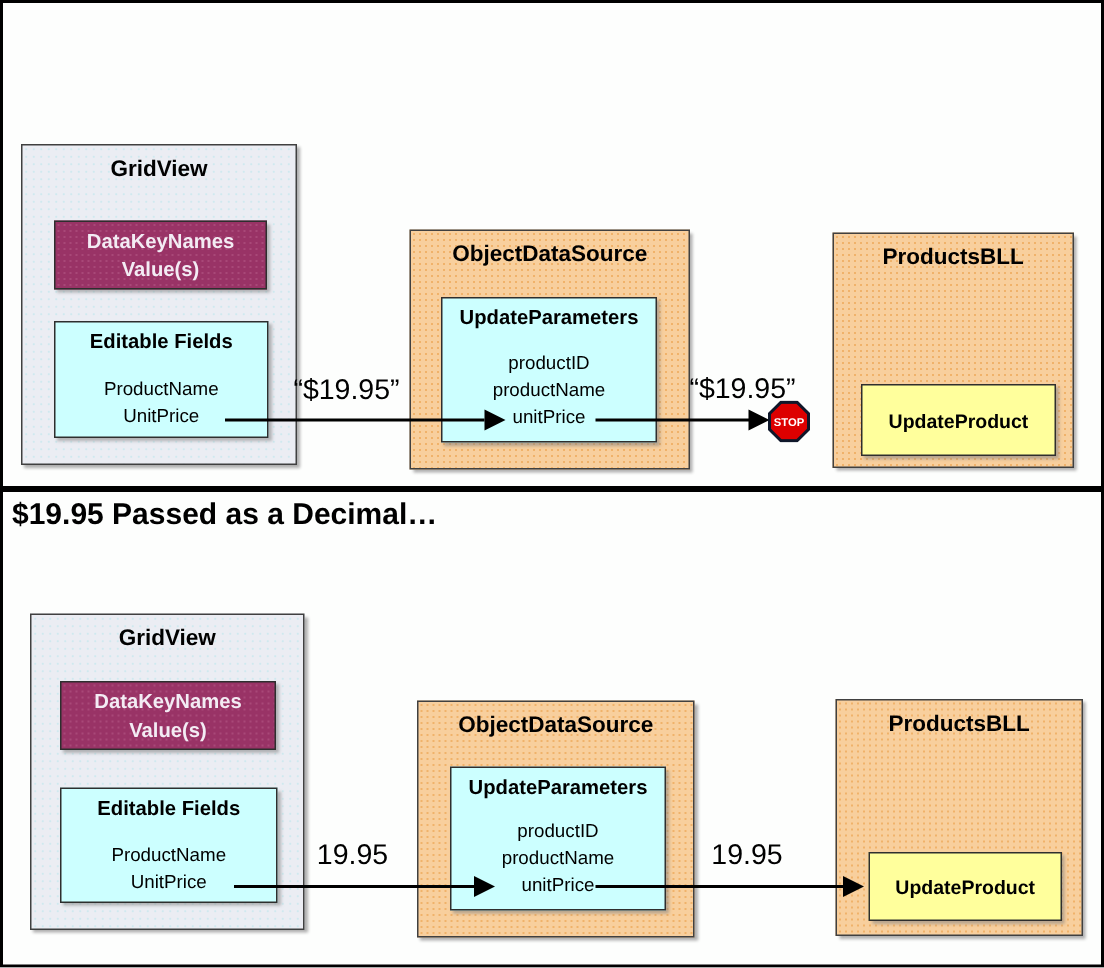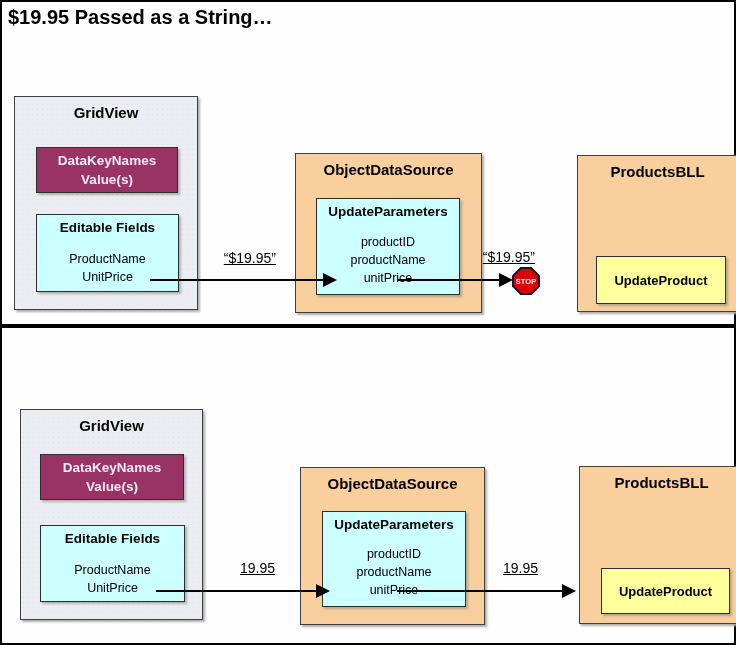--- a/index.html
+++ b/index.html
@@ -18,61 +18,59 @@
   .bigbox{position:absolute;border:1px solid #404040;box-shadow:2px 2px 2px #aeaeae;}
   .gv-box{
     background-color:#ebedf3;
     background-image:radial-gradient(#cfe9ef 18%,transparent 19%);
     background-size:5px 5px;
   }
   .tan-box{
     background-color:#f8cf9d;
     background-image:radial-gradient(#f0b26a 20%,transparent 21%);
     background-size:4px 4px;
-    margin-left:22px;
   }
   .bigbox-title{position:absolute;top:7px;left:0;width:100%;text-align:center;font-size:15px;font-weight:bold;}
 
   .innerbox{position:absolute;border:1px solid #2e2e2e;box-shadow:2px 2px 2px rgba(130,130,130,.55);}
   .magenta-box{
     background-color:#993366;
     background-image:radial-gradient(#a84878 22%,transparent 23%);
     background-size:4px 4px;
     display:flex;flex-direction:column;align-items:center;justify-content:center;
     color:#f3ecf4;font-size:13.5px;font-weight:bold;line-height:19px;text-align:right;
   }
   .cyan-box{background:#ccffff;}
   .yellow-box{background:#ffff9c;display:flex;align-items:center;justify-content:center;font-size:13px;font-weight:bold;}
   .inner-title{position:absolute;top:5px;left:0;width:100%;text-align:center;font-size:13.5px;font-weight:bold;}
   .field-list{position:absolute;left:0;width:100%;text-align:center;font-size:12.5px;line-height:18px;}
 
   .arrow-line{position:absolute;height:2px;background:#000;}
   .arrow-head{position:absolute;width:0;height:0;border-top:7px solid transparent;border-bottom:7px solid transparent;border-left:14px solid #000;}
-  .flow-label{position:absolute;text-align:right;font-size:14px;white-space:nowrap;text-decoration:underline;}
+  .flow-label{position:absolute;text-align:center;font-size:19px;white-space:nowrap;}
 
   .stop-sign{
     position:absolute;width:28px;height:28px;background:#0f172a;
     clip-path:polygon(30% 0,70% 0,100% 30%,100% 70%,70% 100%,30% 100%,0 70%,0 30%);
     display:flex;align-items:center;justify-content:center;
   }
   .stop-inner{
     width:24px;height:24px;background:#dd0000;
     clip-path:polygon(30% 0,70% 0,100% 30%,100% 70%,70% 100%,30% 100%,0 70%,0 30%);
     display:flex;align-items:center;justify-content:center;
     color:#fff;font-size:7.5px;font-weight:bold;letter-spacing:0;
   }
 </style>
 </head>
 <body>
 
 <div class="page">
 
   <div class="panel panel-1"></div>
 
-  <div class="panel-title" style="top:6px;">$19.95 Passed as a String…</div>
 
   <div class="bigbox gv-box" style="left:14px;top:96px;width:184px;height:214px;">
     <div class="bigbox-title">GridView</div>
     <div class="innerbox magenta-box" style="left:21px;top:50px;width:142px;height:46px;">
       <span>DataKeyNames</span>
       <span>Value(s)</span>
     </div>
     <div class="innerbox cyan-box" style="left:21px;top:117px;width:143px;height:78px;">
       <div class="inner-title">Editable Fields</div>
       <div class="field-list" style="top:35px;">
@@ -105,20 +103,21 @@
 
   <div class="arrow-line" style="left:397px;top:279px;width:103px;"></div>
   <div class="arrow-head" style="left:499px;top:273px;"></div>
   <div class="flow-label" style="left:455px;top:249px;width:80px;">“$19.95”</div>
   <div class="stop-sign" style="left:512px;top:267px;">
     <div class="stop-inner">STOP</div>
   </div>
 
   <div class="panel panel-2"></div>
 
+  <div class="panel-title" style="top:332px;">$19.95 Passed as a Decimal…</div>
 
   <div class="bigbox gv-box" style="left:20px;top:409px;width:183px;height:211px;">
     <div class="bigbox-title">GridView</div>
     <div class="innerbox magenta-box" style="left:19px;top:44px;width:144px;height:46px;">
       <span>DataKeyNames</span>
       <span>Value(s)</span>
     </div>
     <div class="innerbox cyan-box" style="left:19px;top:115px;width:145px;height:77px;">
       <div class="inner-title">Editable Fields</div>
       <div class="field-list" style="top:35px;">

